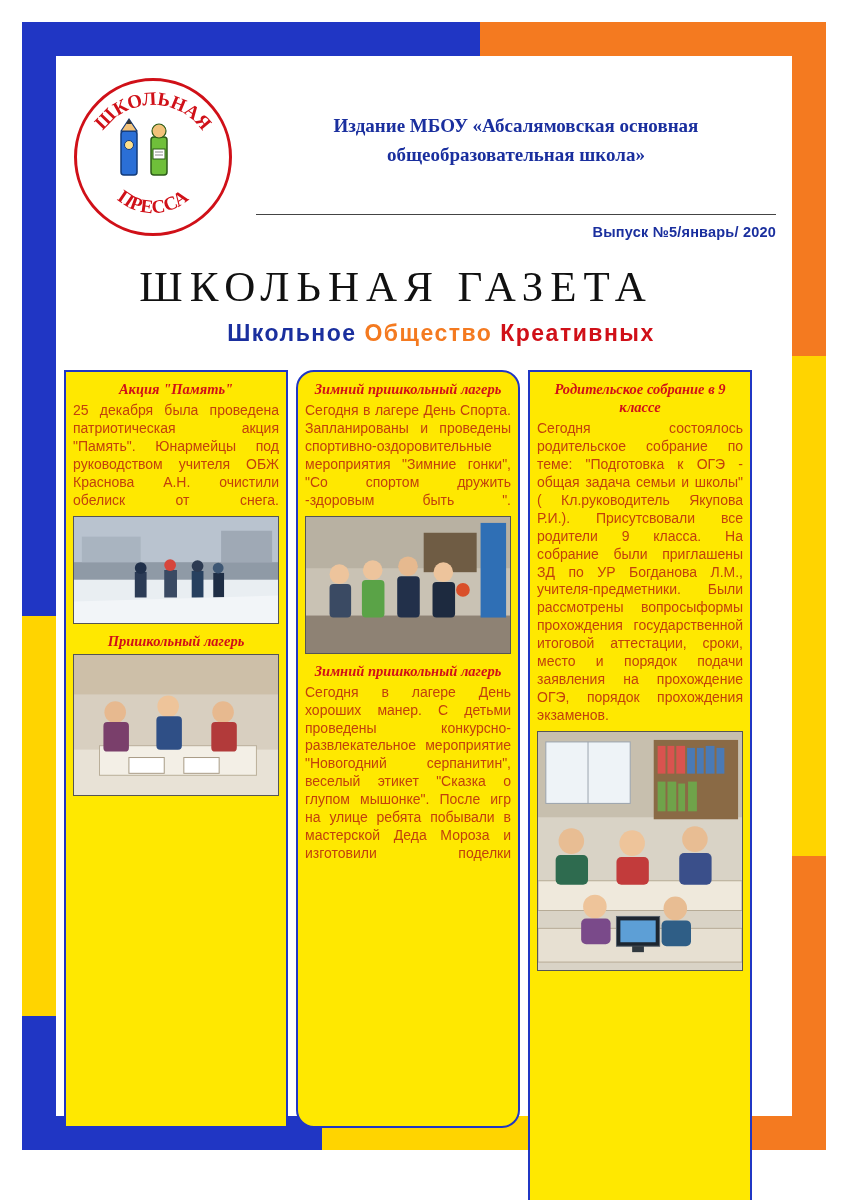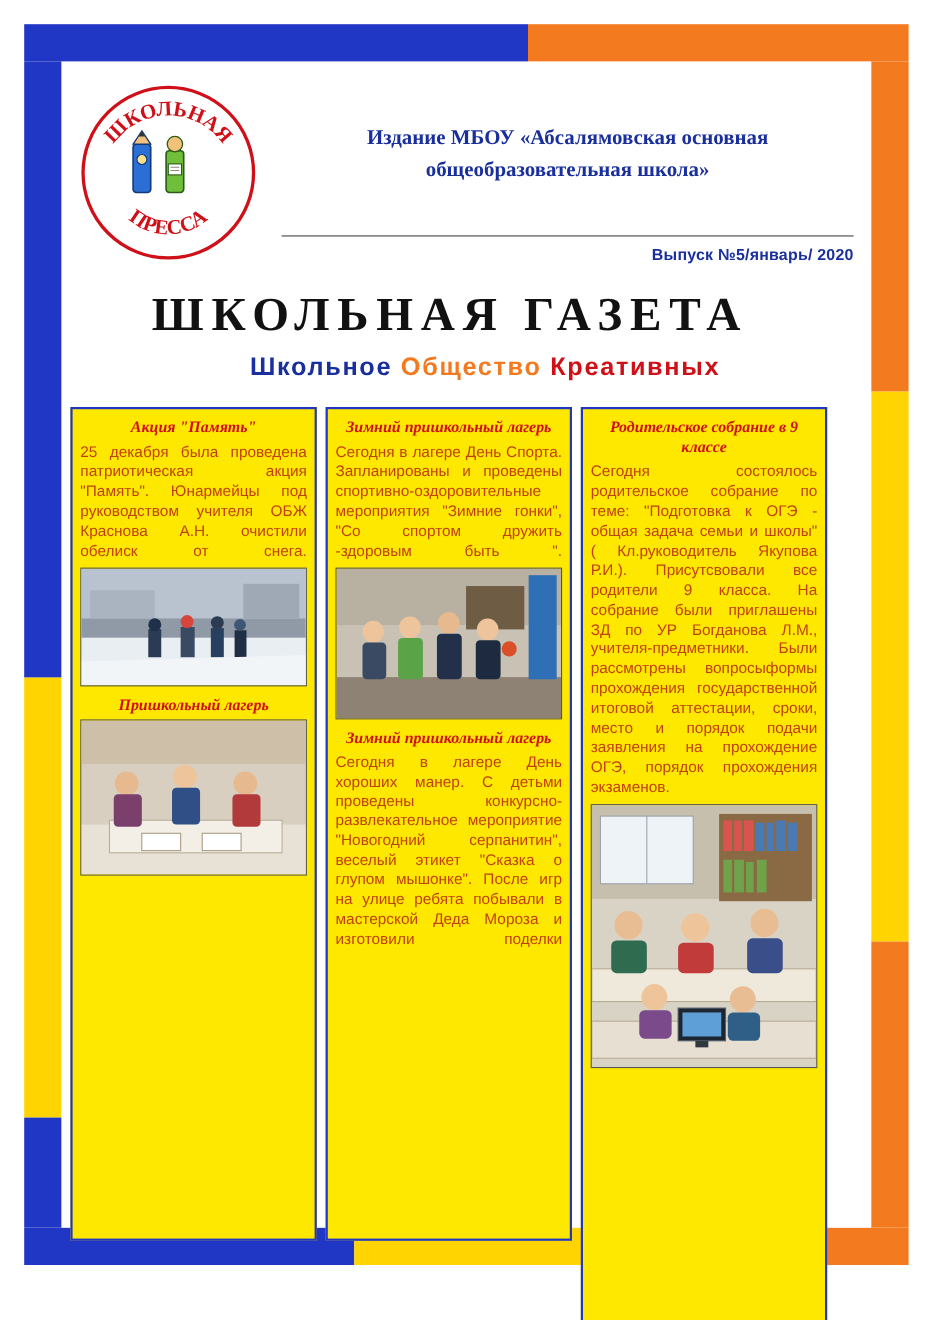--- a/index.html
+++ b/index.html
@@ -137,25 +137,24 @@
     font-size: 14.5px;
     color: #1a2f9e;
     letter-spacing: .2px;
   }
   .title-main {
     position: absolute;
     left: 0; top: 200px;
     width: 680px;
     text-align: center;
     font-family: "Liberation Serif", serif;
-    font-weight: bold;
+    font-weight: normal;
     font-size: 43px;
     letter-spacing: 7px;
     color: #111111;
-    padding-left: 13px;
   }
   .title-sub {
     position: absolute;
     left: 17px; top: 258px;
     width: 736px;
     text-align: center;
     font-family: "Liberation Sans", sans-serif;
     font-weight: bold;
     font-size: 23px;
     letter-spacing: 1.5px;
@@ -173,21 +172,21 @@
   }
   .col {
     position: absolute;
     top: 0;
     border: 2px solid #2036c4;
     background: #ffe800;
     box-sizing: border-box;
     padding: 6px 7px 6px 7px;
   }
   .col-1 { left: 0;     width: 224px; height: 758px; }
-  .col-2 { left: 232px; width: 224px; height: 758px; }
+  .col-2 { left: 232px; width: 224px; height: 758px; border-radius: 18px; }
   .col-3 { left: 464px; width: 224px; height: 864px; }
 
   .art-head {
     text-align: center;
     font-family: "Liberation Serif", serif;
     font-weight: bold;
     font-style: italic;
     font-size: 14.5px;
     color: #1a2f9e;
     line-height: 1.25;

